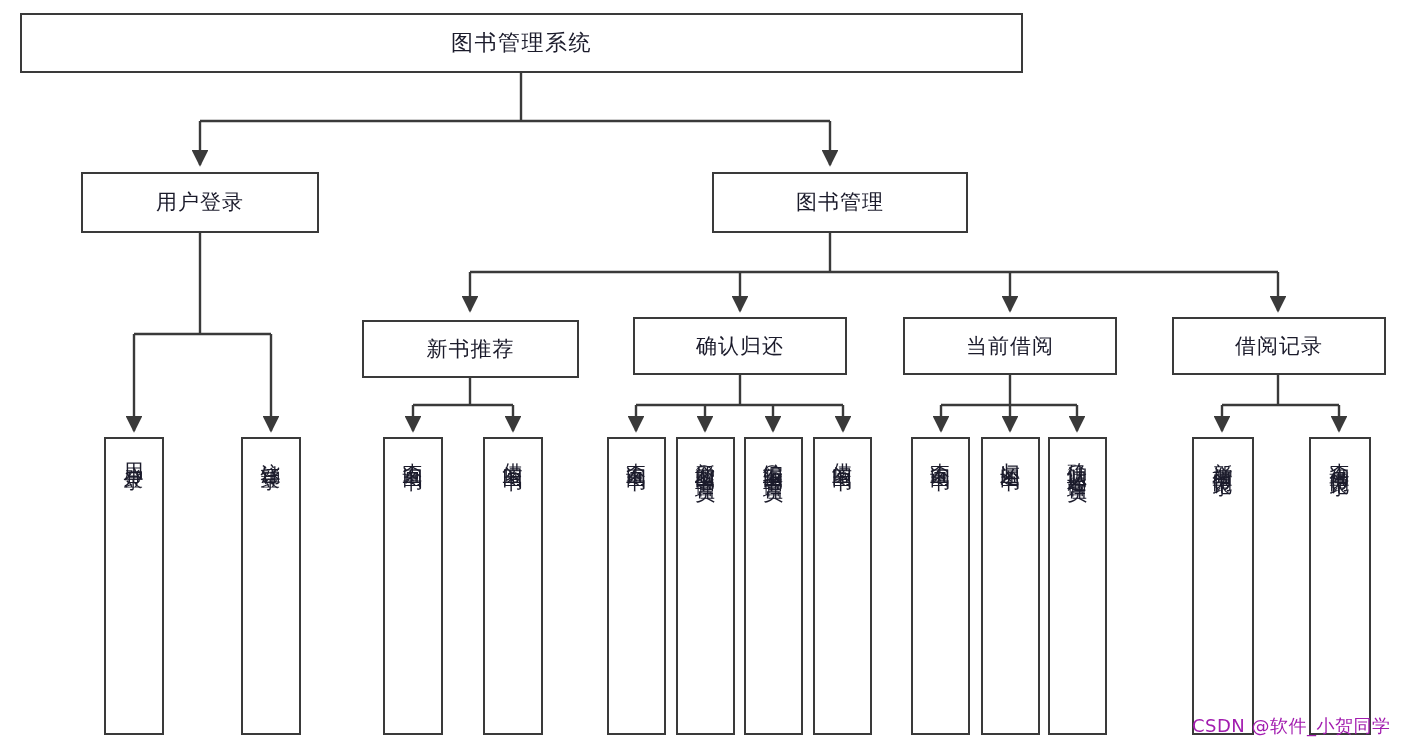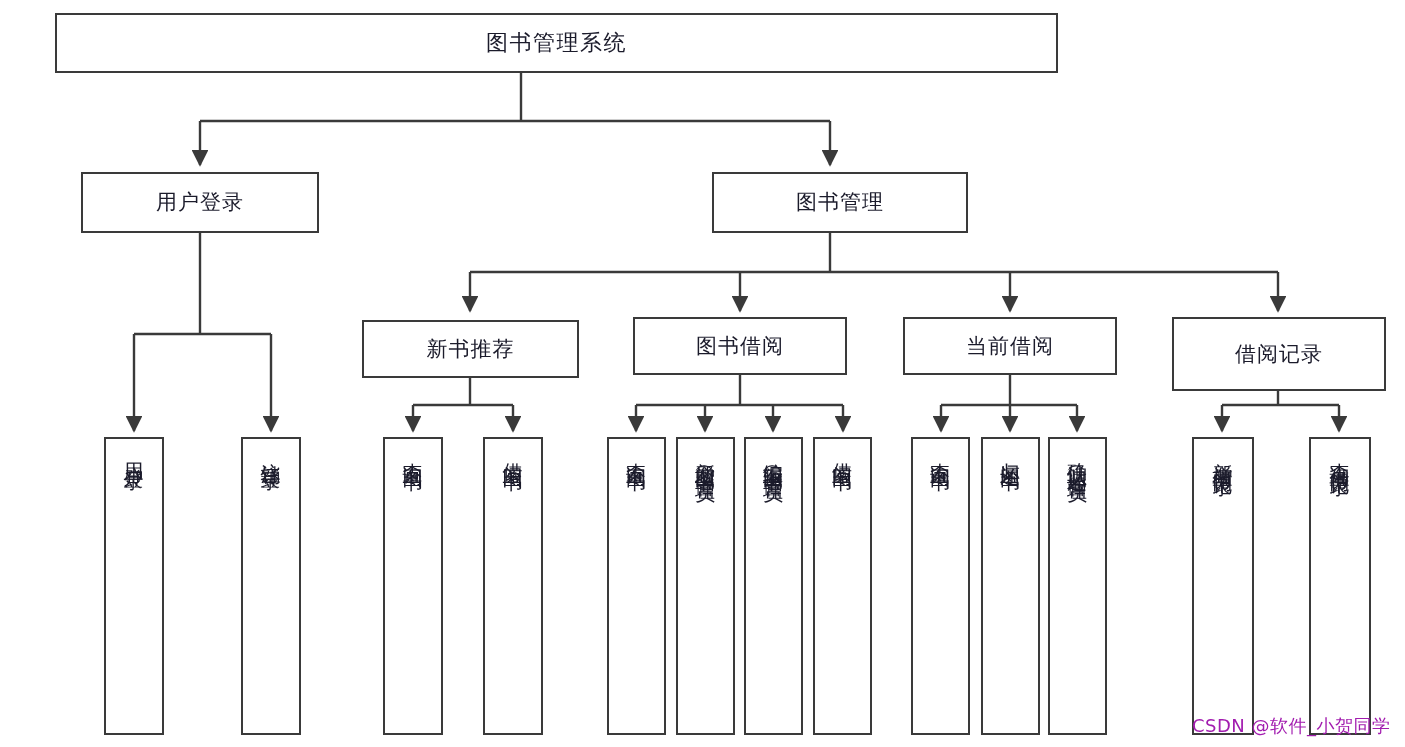--- a/index.html
+++ b/index.html
@@ -119,45 +119,45 @@
       <path d="M 1010 405 L 1010 431" marker-end="url(#arrow)"></path>
       <path d="M 1077 405 L 1077 431" marker-end="url(#arrow)"></path>
 
       <path d="M 1278 375 L 1278 405"></path>
       <path d="M 1222 405 L 1339 405"></path>
       <path d="M 1222 405 L 1222 431" marker-end="url(#arrow)"></path>
       <path d="M 1339 405 L 1339 431" marker-end="url(#arrow)"></path>
     </g>
   </svg>
 
-  <div class="node horiz root" style="left:20px; top:13px; width:1003px; height:60px;margin-left:35px;">
+  <div class="node horiz root" style="left:20px; top:13px; width:1003px; height:60px;">
     <span class="label">图书管理系统</span>
   </div>
 
   <div class="node horiz" style="left:81px; top:172px; width:238px; height:61px;">
     <span class="label">用户登录</span>
   </div>
 
   <div class="node horiz" style="left:712px; top:172px; width:256px; height:61px;">
     <span class="label">图书管理</span>
   </div>
 
   <div class="node horiz" style="left:362px; top:320px; width:217px; height:58px;">
     <span class="label">新书推荐</span>
   </div>
 
   <div class="node horiz" style="left:633px; top:317px; width:214px; height:58px;">
-    <span class="label">图书借阅</span>
+    <span class="label">确认归还</span>
   </div>
 
   <div class="node horiz" style="left:903px; top:317px; width:214px; height:58px;justify-content:center;">
     <span class="label">当前借阅</span>
   </div>
 
-  <div class="node horiz" style="left:1172px; top:317px; width:214px; height:74px;">
+  <div class="node horiz" style="left:1172px; top:317px; width:214px; height:58px;">
     <span class="label">借阅记录</span>
   </div>
 
   <div class="node vert" style="left:104px; top:437px; width:60px; height:298px;">
     <span class="label">用户登录</span>
   </div>
 
   <div class="node vert" style="left:241px; top:437px; width:60px; height:298px;">
     <span class="label">注销登录</span>
   </div>

